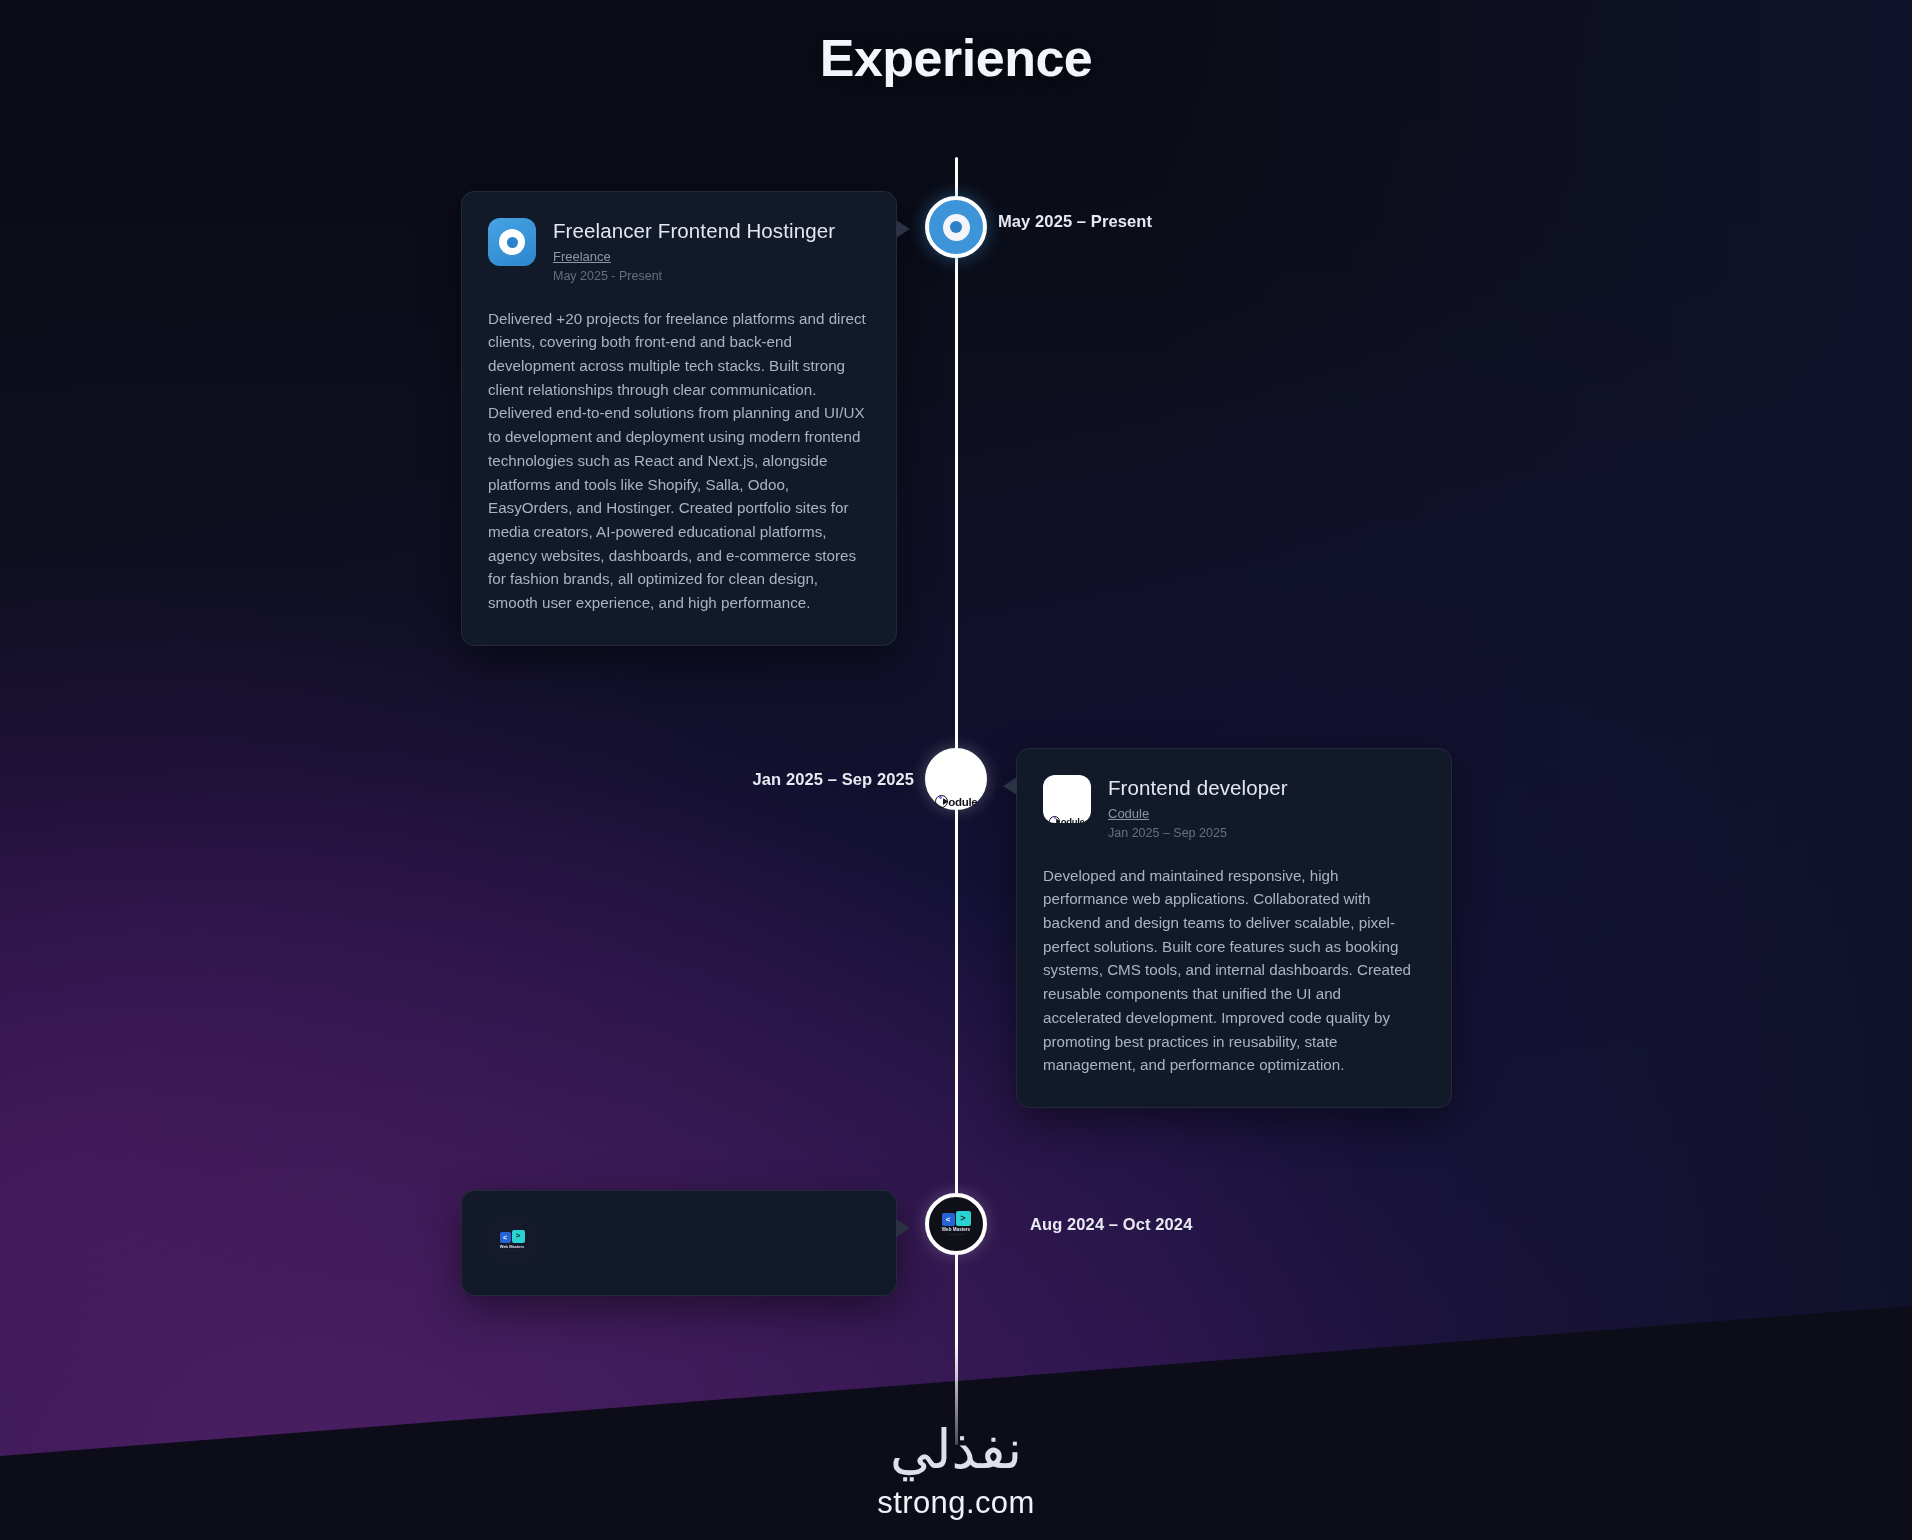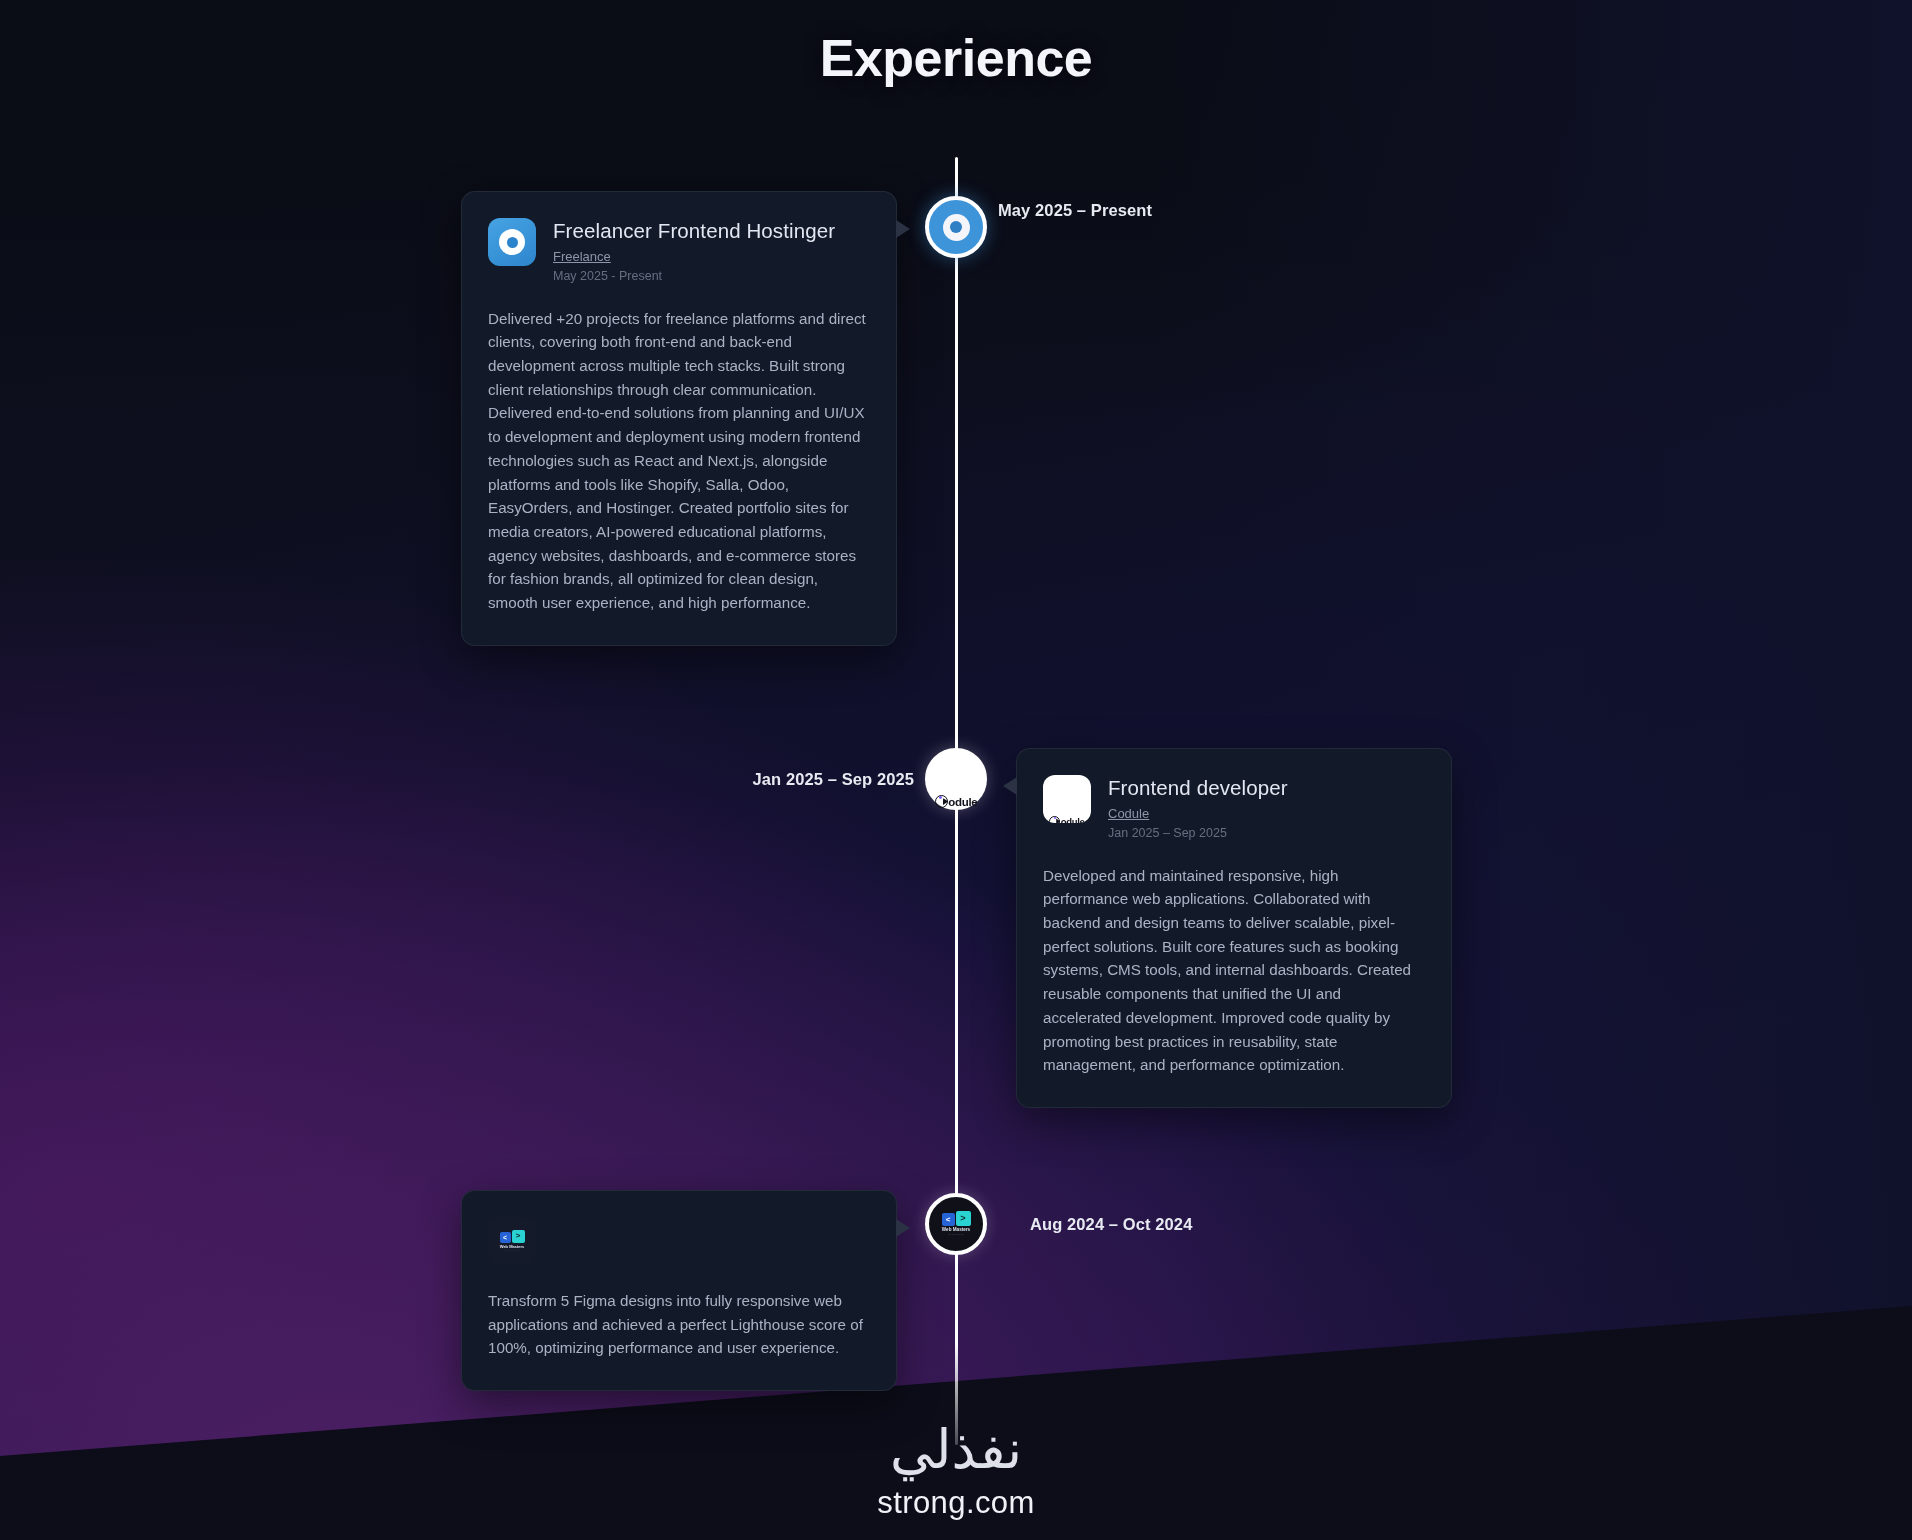--- a/index.html
+++ b/index.html
@@ -268,21 +268,21 @@
 
 <div class="timeline">
 
   <div class="spine"></div>
 
   <div class="node node-blue" style="top:196px;">
     <span class="donut">
         <i></i>
       </span>
   </div>
-  <div class="date-label date-right" style="top:201px;">May 2025 – Present</div>
+  <div class="date-label date-right" style="top:212px;">May 2025 – Present</div>
 
   <div class="card" style="left:461px; top:191px;">
     <div class="pointer pointer-right" style="top:28px;"></div>
     <div class="card-head">
       <div class="card-logo logo-freelancer">
         <span class="ring">
             <i></i>
           </span>
       </div>
       <div class="card-heading">
@@ -343,21 +343,20 @@
         <span class="wm-logo">
           <span class="wm-glyphs">
             <span class="wm-sq blue" style="width:11px;height:11px;font-size:7px;">&lt;</span>
             <span class="wm-sq teal" style="width:13px;height:13px;font-size:8px;">&gt;</span>
           </span>
           <span class="wm-name" style="font-size:4px;">Web Masters</span>
           <span class="wm-sub" style="font-size:2.4px;">— — — — —</span>
         </span>
       </div>
     </div>
-    <div class="card-body">Transform 5 Figma designs into fully responsive web applications and achieved a perfect Lighthouse score of 100%, optimizing performance and user experience.</div>
   </div>
 
 </div>
 
 <div class="watermark">
   <div class="wm-ar">نفذلي</div>
   <div class="wm-en">strong.com</div>
 </div>
 
 </body></html>

